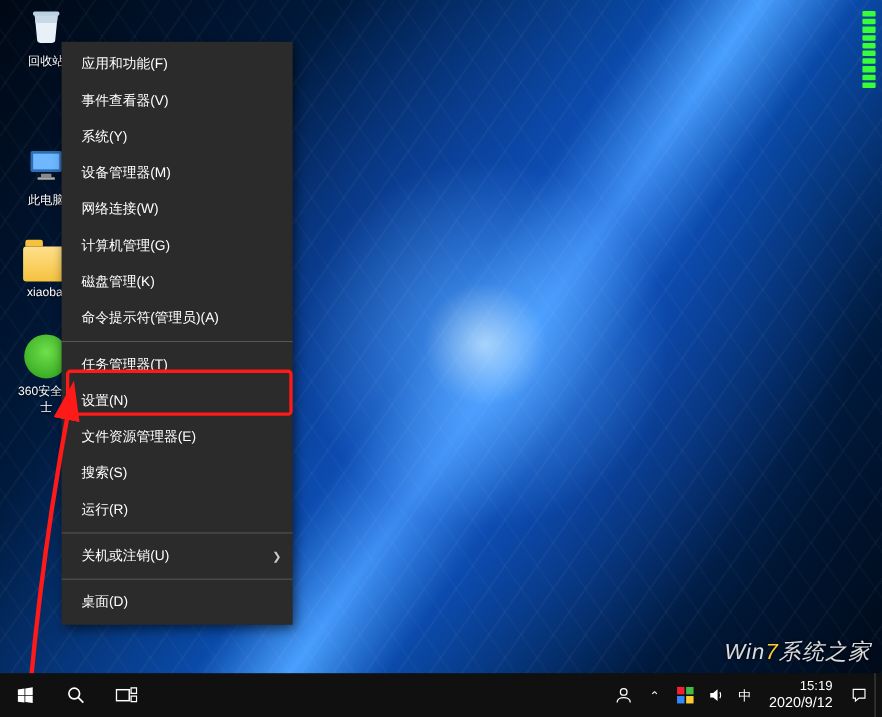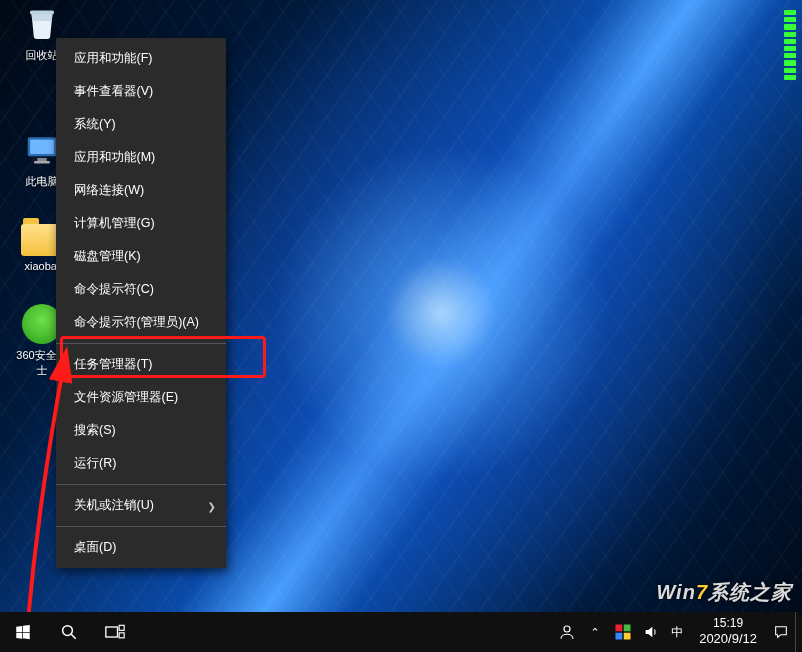--- a/index.html
+++ b/index.html
@@ -14,41 +14,41 @@
   }
   
   .dicon{position:absolute;width:60px;text-align:center;color:#fff;font-size:11px;text-shadow:0 1px 2px #000}
   .dicon .ic{width:40px;height:40px;margin:0 auto 4px;display:flex;align-items:center;justify-content:center;font-size:28px}
   .recycle .ic svg{width:36px;height:36px}
   .pc .ic svg{width:38px;height:38px}
   .folder .ic{background:linear-gradient(#ffe08a,#f5c23e);border-radius:3px;width:42px;height:32px;margin-top:6px;position:relative}
   .folder .ic::before{content:"";position:absolute;top:-6px;left:2px;width:16px;height:6px;background:#f5c23e;border-radius:2px 2px 0 0}
   .shield .ic{background:radial-gradient(circle at 50% 40%,#6ee04a,#2a9d1a);border-radius:50%;width:40px;height:40px}
   
-  .menu{position:absolute;left:56px;top:38px;width:170px;background:#2b2b2b;box-shadow:2px 4px 10px rgba(0,0,0,.6);color:#fff;font-size:12.5px;padding:4px 0}
+  .menu{position:absolute;left:56px;top:38px;width:210px;background:#2b2b2b;box-shadow:2px 4px 10px rgba(0,0,0,.6);color:#fff;font-size:12.5px;padding:4px 0}
   .menu .item{padding:8px 18px;cursor:default;white-space:nowrap;position:relative}
   .menu .sep{height:1px;background:#555;margin:4px 0}
   .menu .item .chev{position:absolute;right:10px;top:50%;transform:translateY(-50%);font-size:10px;color:#ccc}
   .highlight-rect{position:absolute;border:3px solid #ff1a1a;border-radius:4px;pointer-events:none}
   
   .arrow{position:absolute;pointer-events:none}
   
   .taskbar{position:absolute;left:0;right:0;bottom:0;height:40px;background:#101010;display:flex;align-items:center;color:#fff;font-size:11px}
   .tb-left{display:flex;align-items:center;gap:0}
   .tb-btn{width:46px;height:40px;display:flex;align-items:center;justify-content:center}
   .start svg{width:18px;height:18px}
   .tb-right{margin-left:auto;display:flex;align-items:center;height:100%}
   .tray-ic{width:28px;height:40px;display:flex;align-items:center;justify-content:center}
-  .clock{padding:0 10px;text-align:center;line-height:1.25}
+  .clock{padding:0 10px;text-align:right;line-height:1.25}
   .clock .t{font-size:12px}
   .clock .d{font-size:13px}
   .showdesk{width:6px;height:40px;border-left:1px solid #444}
   .ime{font-size:12px;padding:0 6px}
   
-  .wm{position:absolute;right:10px;bottom:46px;font-size:20px;font-weight:bold;color:rgba(255,255,255,.85);text-shadow:0 0 4px #000;font-style:italic;letter-spacing:1px}
+  .wm{position:absolute;right:10px;bottom:46px;font-size:20px;font-weight:normal;color:rgba(255,255,255,.85);text-shadow:0 0 4px #000;font-style:italic;letter-spacing:1px}
   .wm .seven{color:#ffcc33}
   
   .meter{position:absolute;right:6px;top:10px;width:12px;height:70px;display:flex;flex-direction:column-reverse;gap:2px}
   .meter span{flex:1;background:#37ff37;border-radius:1px}
 </style>
 </head>
 <body>
 
 <div class="desktop"></div>
 
@@ -96,30 +96,30 @@
 <div class="dicon shield" style="left:12px;top:304px">
   <div class="ic"></div>
   <div>360安全卫士</div>
 </div>
 
 <div class="menu">
   <div id="menu-g1">
       <div class="item"><span>应用和功能(F)</span></div>
       <div class="item"><span>事件查看器(V)</span></div>
       <div class="item"><span>系统(Y)</span></div>
-      <div class="item"><span>应用和功能(M)</span></div>
+      <div class="item"><span>设备管理器(M)</span></div>
       <div class="item"><span>网络连接(W)</span></div>
       <div class="item"><span>计算机管理(G)</span></div>
       <div class="item"><span>磁盘管理(K)</span></div>
-      <div class="item"><span>命令提示符(C)</span></div>
       <div class="item"><span>命令提示符(管理员)(A)</span></div>
     </div>
   <div class="sep"></div>
   <div id="menu-g2">
       <div class="item"><span>任务管理器(T)</span></div>
+      <div class="item"><span>设置(N)</span></div>
       <div class="item"><span>文件资源管理器(E)</span></div>
       <div class="item"><span>搜索(S)</span></div>
       <div class="item"><span>运行(R)</span></div>
     </div>
   <div class="sep"></div>
   <div class="item">
     <span>关机或注销(U)</span>
     <span class="chev">❯</span>
   </div>
   <div class="sep"></div>

